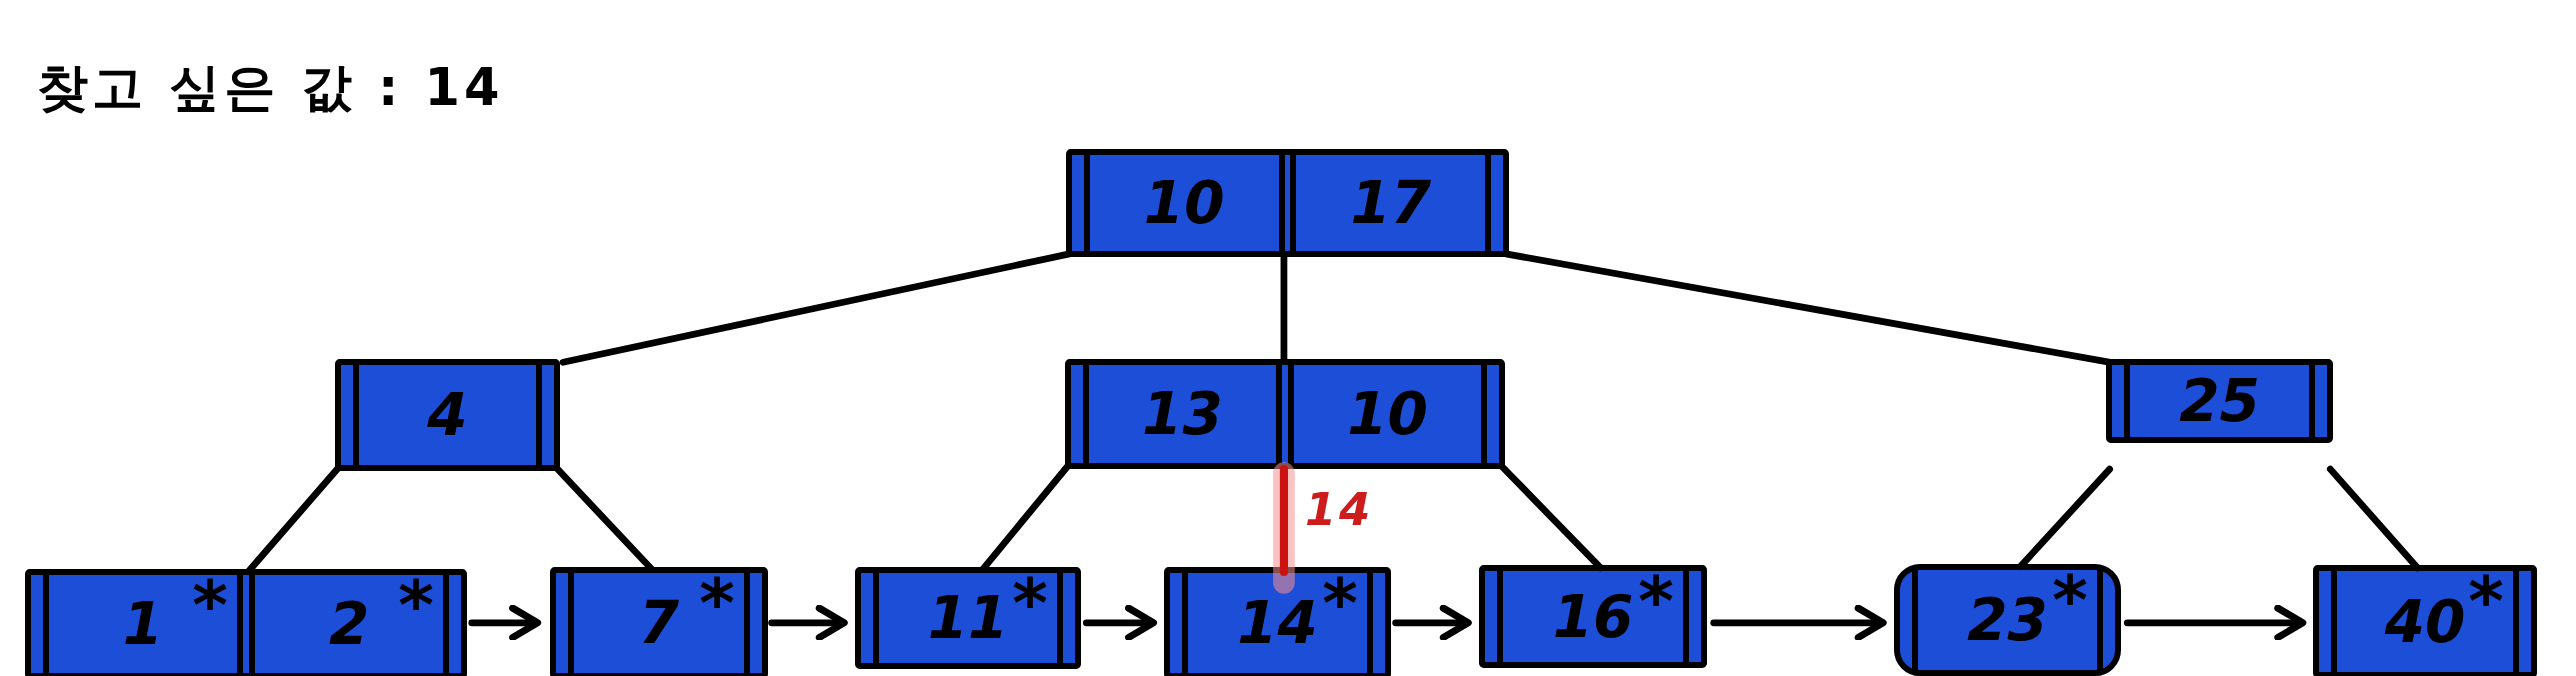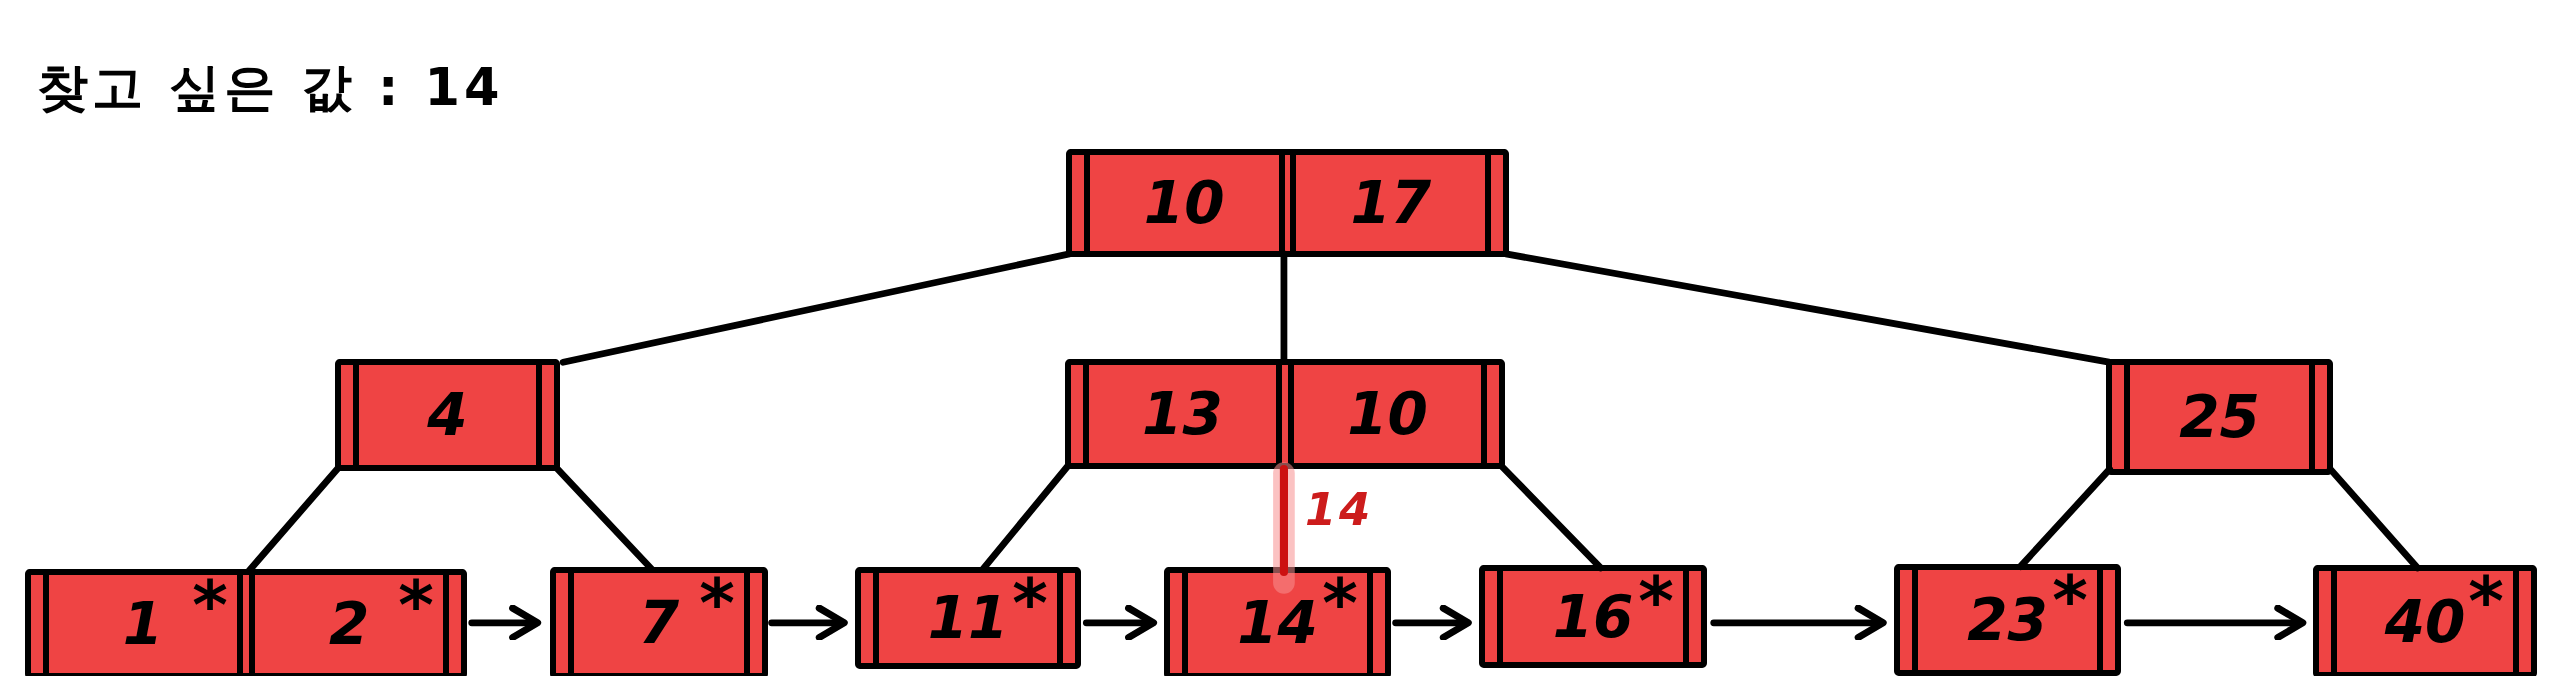--- a/index.html
+++ b/index.html
@@ -11,21 +11,21 @@
     overflow:hidden;
     margin-top:44px;
   }
   .title{
     position:absolute;left:37px;top:9.5px;
     font-size:51px;font-weight:bold;color:#000;
     letter-spacing:4.1px;white-space:nowrap;
   }
   .node{
     position:absolute;display:flex;box-sizing:border-box;
-    background:#ef4444;border:6.8px solid #000;border-radius:4.7px;
+    background:#1d4ed8;border:6.8px solid #000;border-radius:4.7px;
     z-index:2;
   }
   .slot{width:17.6px;box-sizing:border-box;border-left:6.1px solid #000;border-right:6.1px solid #000;}
   .slot.first{border-left:none;}
   .slot.last{border-right:none;}
   .cell{
     flex:1;position:relative;display:flex;align-items:center;justify-content:center;
     font-size:58px;font-style:italic;font-weight:600;color:#000;
   }
   .cell .star{
@@ -71,21 +71,21 @@
     <div class="cell">
         <span>13</span>
       </div>
     <div class="slot"></div>
     <div class="cell">
         <span>10</span>
       </div>
     <div class="slot last"></div>
   </div>
 
-  <div class="node" style="left:2106px;top:315px;width:227px;height:116px;">
+  <div class="node" style="left:2106px;top:315px;width:227px;height:84px;">
     <div class="slot first"></div>
     <div class="cell">
         <span>25</span>
       </div>
     <div class="slot last"></div>
   </div>
 
   <div class="node" style="left:25px;top:525px;width:442px;height:110px;">
     <div class="slot first"></div>
     <div class="cell">
@@ -129,21 +129,21 @@
 
   <div class="node" style="left:1479px;top:521px;width:228px;height:103px;">
     <div class="slot first"></div>
     <div class="cell">
       <span>16</span>
       <span class="star">*</span>
     </div>
     <div class="slot last"></div>
   </div>
 
-  <div class="node" style="left:1894px;top:520px;width:227px;height:112px;">
+  <div class="node" style="left:1894px;top:520px;width:227px;height:112px;border-radius:26px;">
     <div class="slot first"></div>
     <div class="cell">
       <span>23</span>
       <span class="star">*</span>
     </div>
     <div class="slot last"></div>
   </div>
 
   <div class="node" style="left:2313px;top:521px;width:224px;height:113px;">
     <div class="slot first"></div>

